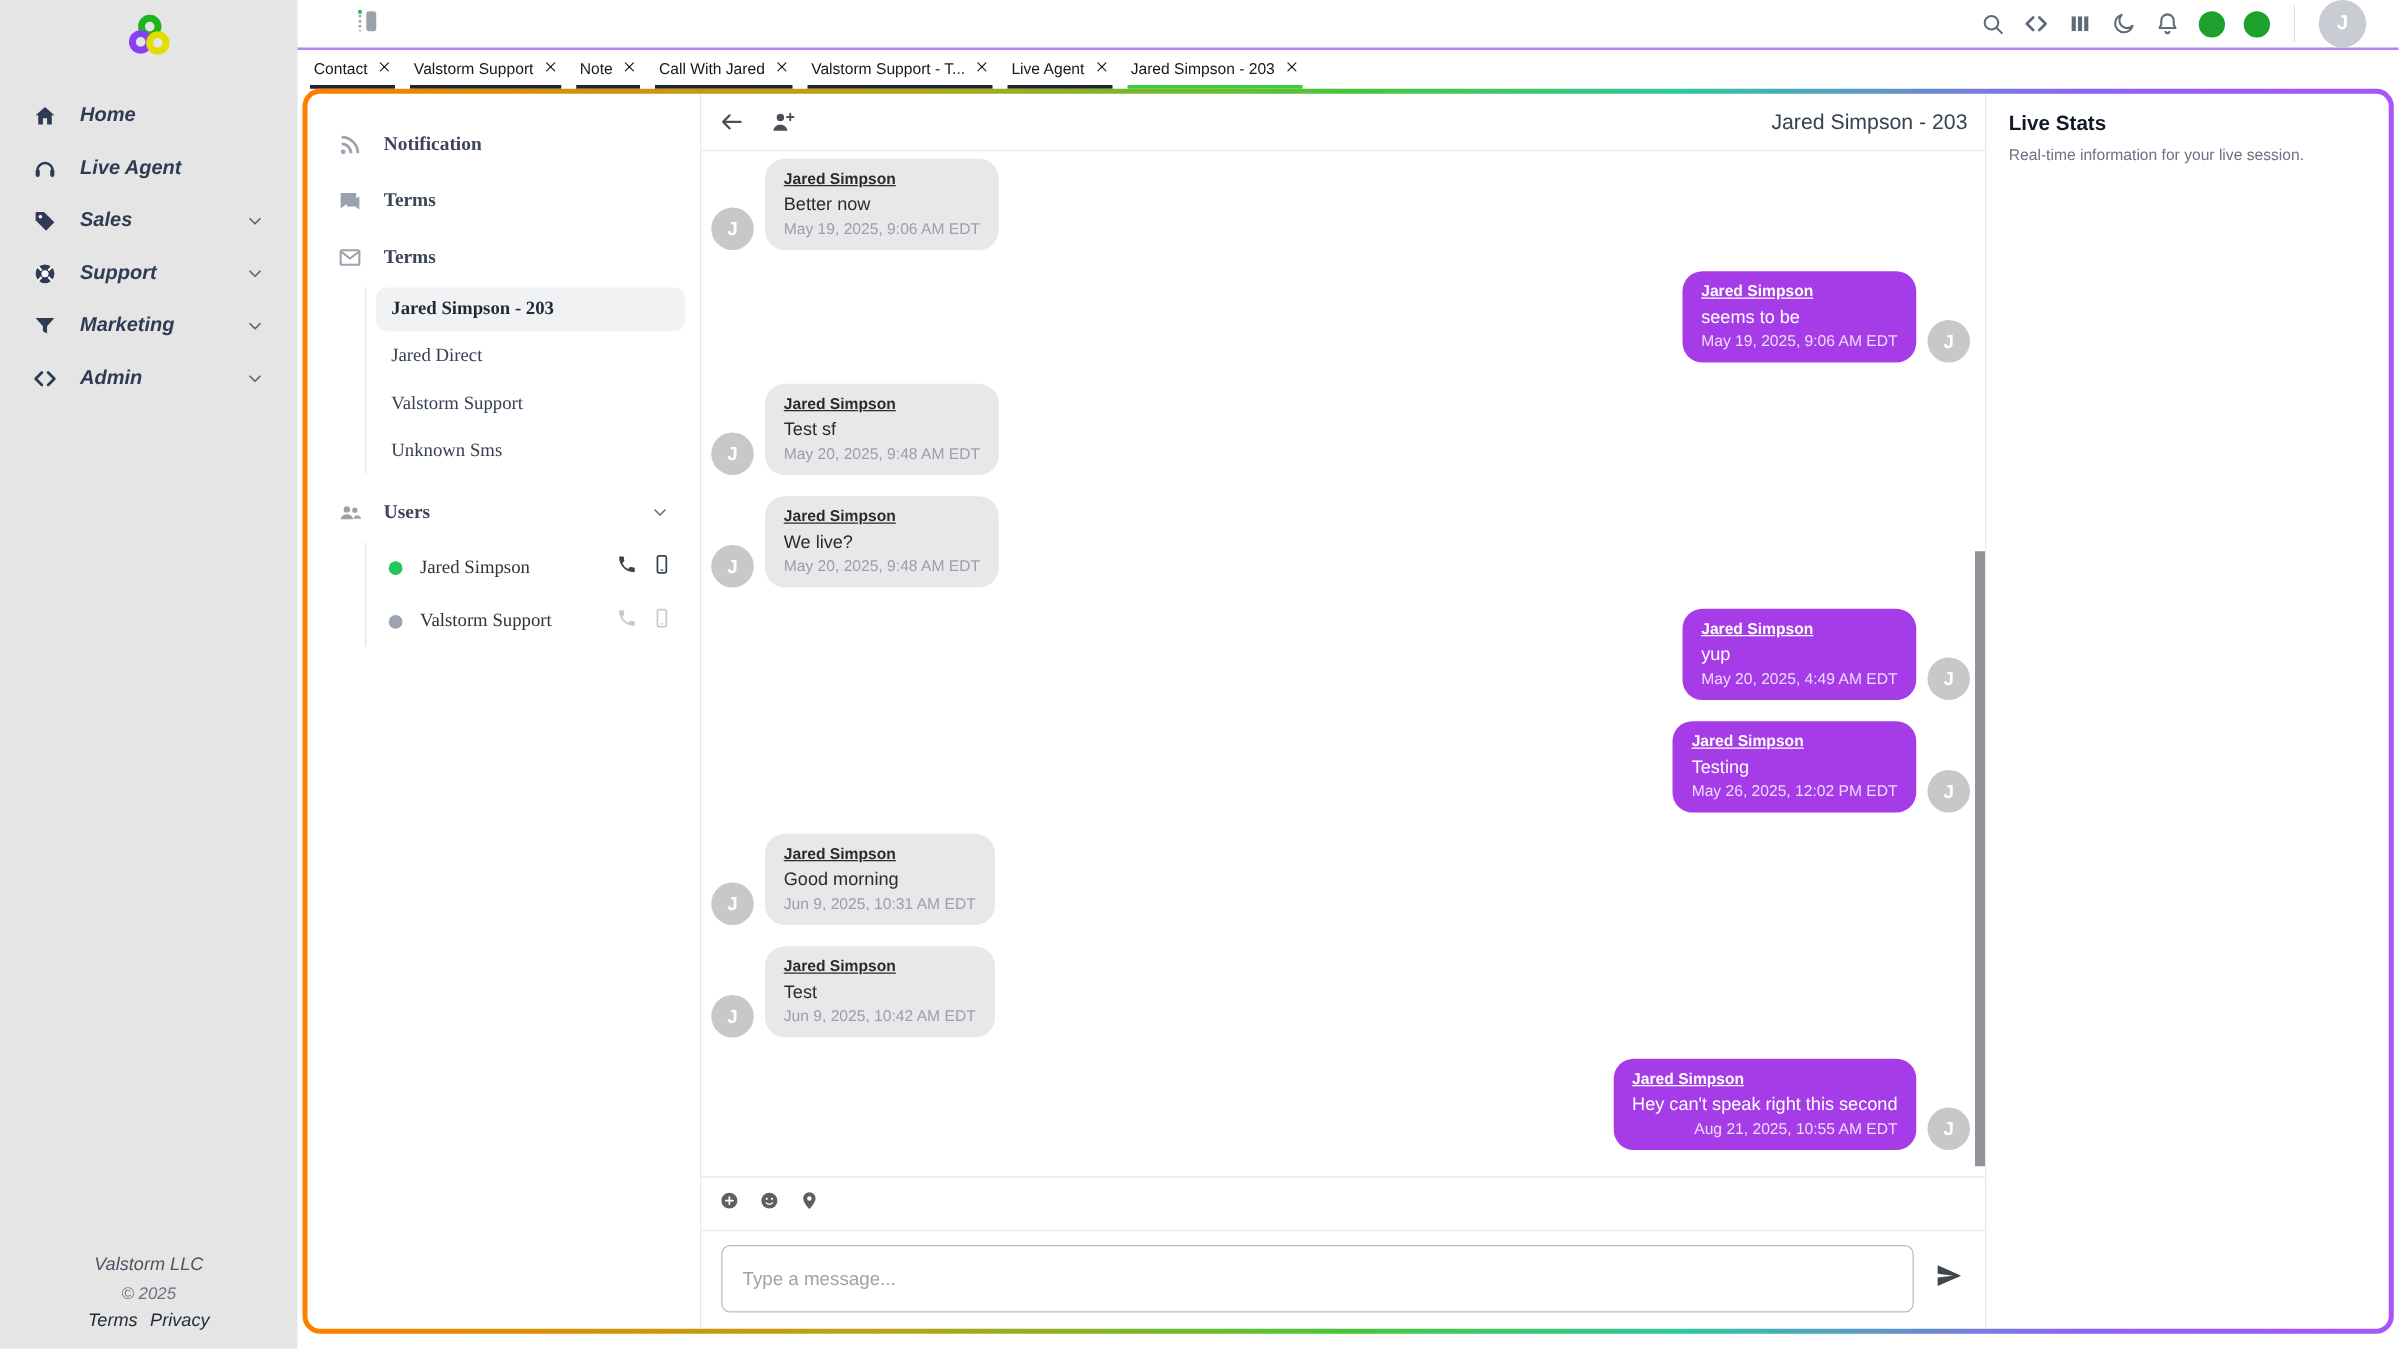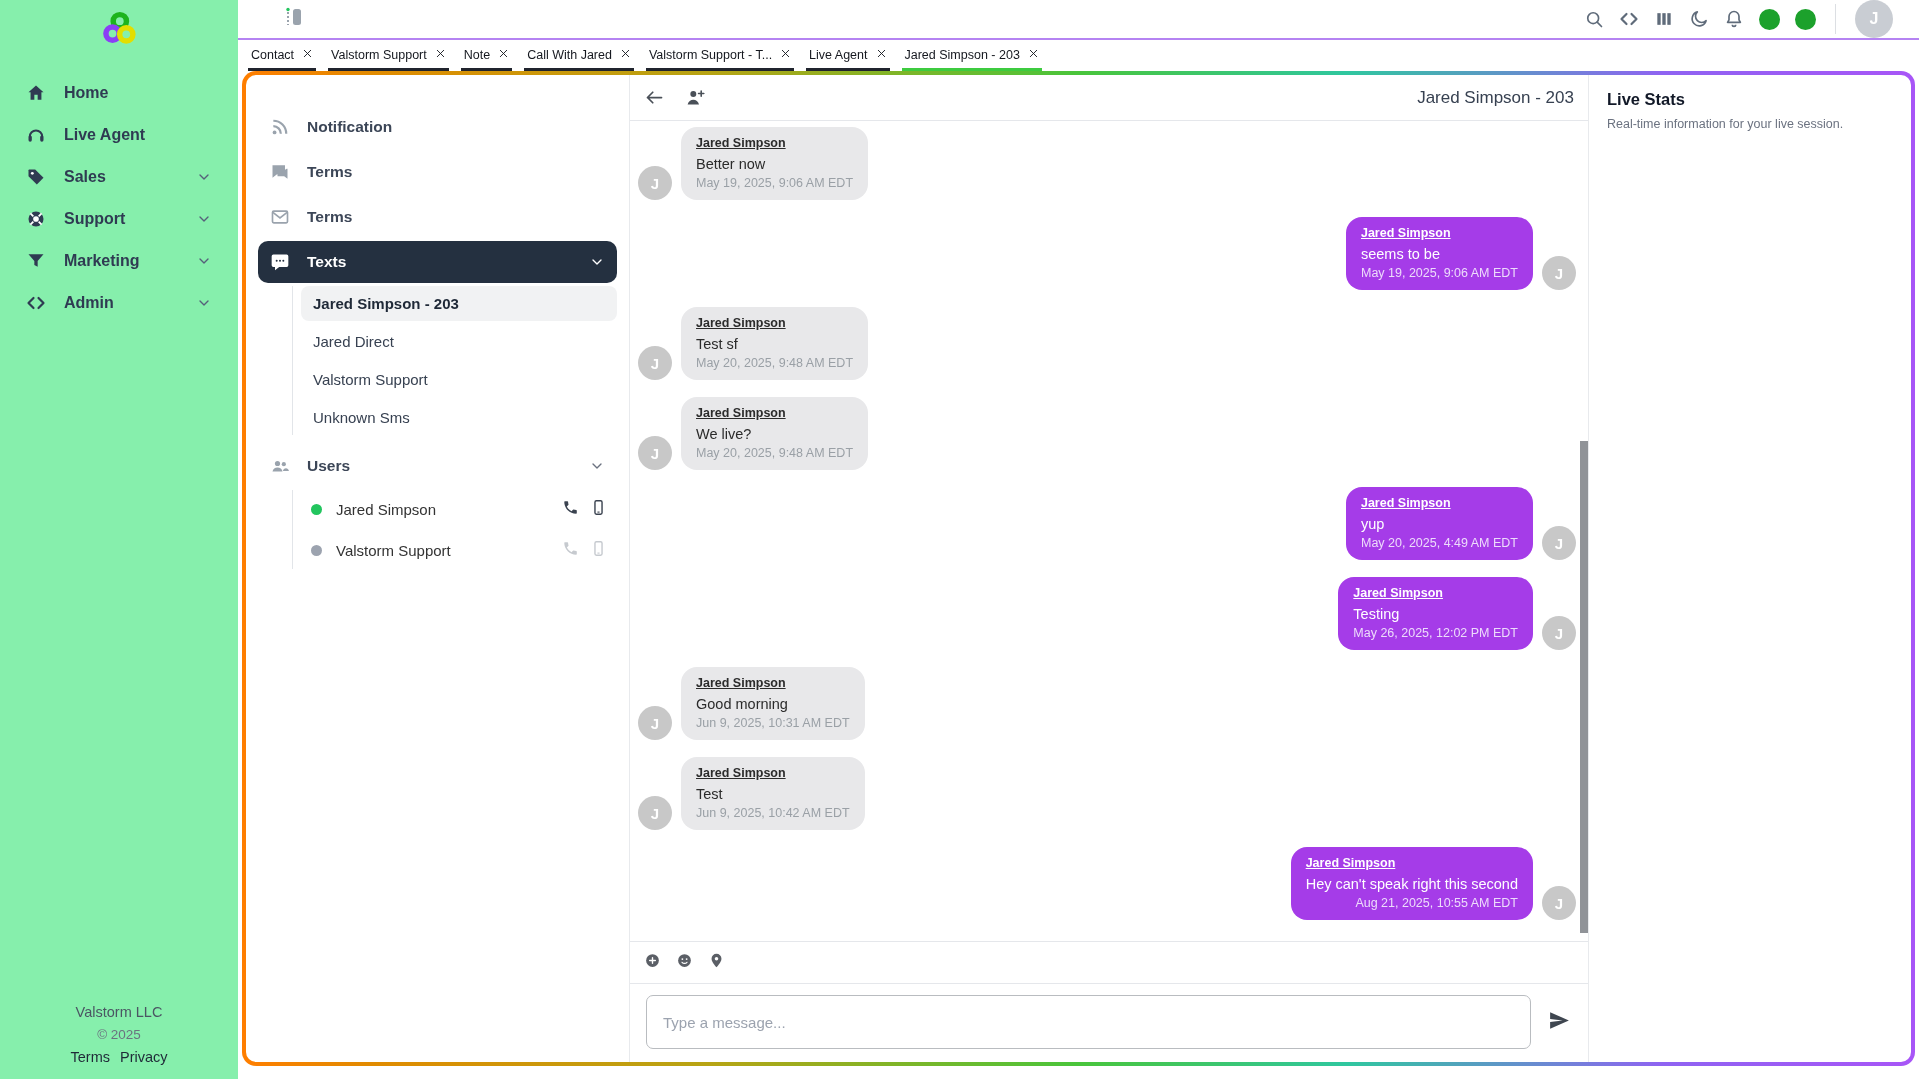--- a/index.html
+++ b/index.html
@@ -1,21 +1,21 @@
 <!DOCTYPE html>
 <html><head>
 <meta charset="utf-8">
 <style>
   * { margin:0; padding:0; box-sizing:border-box; }
   html,body { width:1919px; height:1079px; background:#fff; overflow:hidden;
               font-family:"Liberation Sans", sans-serif; color:#2f3b52; }
   .app { display:flex; width:1919px; height:1079px; }
 
   
-  .sidebar { width:238px; flex-shrink:0; display:flex; flex-direction:column; background:#86efac; }
+  .sidebar { width:238px; flex-shrink:0; display:flex; flex-direction:column; background:#e5e5e5;font-style:italic; }
   .logo-row { height:62px; display:flex; align-items:center; justify-content:center; }
   .side-nav { padding-top:10px; }
   .nav-item { display:flex; align-items:center; gap:18px; padding:11px 26px; font-size:16px;
               font-weight:700; color:#2f3b52; cursor:pointer; }
   .nav-item .ic { width:20px; height:20px; color:#2f3b52; }
   .nav-item .chev { margin-left:auto; width:16px; height:16px; color:#55607a; }
   .side-footer { margin-top:auto; text-align:center; padding-bottom:14px; }
   .sf-co { font-size:14.5px; color:#4b5563; margin-bottom:7px; }
   .sf-cp { font-size:13.5px; color:#6b7280; margin-bottom:7px; }
   .sf-links { font-size:14.5px; color:#1f2937; display:flex; justify-content:center; gap:10px; }
@@ -39,21 +39,21 @@
          padding:3px 3px 6px 3px; border-bottom:3px solid #20242e; cursor:pointer; white-space:nowrap; }
   .tab.active { border-bottom-color:#3ecb40; }
   .tab .ic { width:11px; height:11px; color:#15181f; }
 
   
   .workspace { flex:1; margin:0 4px 14px 4px; border-radius:14px; padding:4px;
      background:linear-gradient(90deg,#ff7e00 0%,#e08b00 8%,#b7a414 28%,#49c53b 50%,#2fc79f 66%,#8f63f2 85%,#a855f7 100%); }
   .ws-inner { background:#fff; border-radius:10px; height:100%; display:flex; overflow:hidden; }
 
   
-  .npanel { width:384px; flex-shrink:0; border-right:1px solid #e8eaed; padding:31px 12px; }
+  .npanel { width:315px; flex-shrink:0; border-right:1px solid #e8eaed; padding:20px 12px;font-family:Liberation Serif, serif; }
   .np-item { display:flex; align-items:center; gap:17px; padding:11px 12px; border-radius:10px;
              font-size:15.5px; font-weight:700; color:#3c4657; cursor:pointer; margin-bottom:3px; }
   .np-item .ic { width:20px; height:20px; color:#9aa3ad; }
   .np-item .chev { margin-left:auto; width:16px; height:16px; color:#6b7280; }
   .np-item.selected { background:#243040; color:#fff; }
   .np-item.selected .ic, .np-item.selected .chev { color:#fff; }
   .np-sub { border-left:1px solid #e2e5e9; margin:3px 0 10px 34px; }
   .np-subitem { margin:3px 0 3px 8px; padding:9px 12px; border-radius:8px; font-size:15px;
                 color:#374151; cursor:pointer; }
   .np-subitem.selected { background:#f1f2f3; font-weight:700; color:#1f2937; }
@@ -295,32 +295,20 @@
 
    </div>
             <div class="np-item">
      <svg class="ic " viewBox="0 0 24 24">
                 <rect x="3" y="5" width="18" height="14" rx="1.5" fill="none" stroke="currentColor" stroke-width="2"></rect>
                 <path d="M3.5 6.5L12 13l8.5-6.5" fill="none" stroke="currentColor" stroke-width="2"></path>
               </svg>
               <span>Terms</span>
 
    </div>
-            <div class="np-item selected">
-     <svg class="ic " viewBox="0 0 24 24">
-                <path d="M4 3h16a2 2 0 012 2v11a2 2 0 01-2 2h-9l-5 4v-4H4a2 2 0 01-2-2V5a2 2 0 012-2z" fill="currentColor"></path>
-                <circle cx="8" cy="10.5" r="1.2" fill="#243040"></circle>
-                <circle cx="12" cy="10.5" r="1.2" fill="#243040"></circle>
-                <circle cx="16" cy="10.5" r="1.2" fill="#243040"></circle>
-              </svg>
-              <span>Texts</span>
-     <svg class="ic chev" viewBox="0 0 24 24">
-                <path d="M6 9l6 6 6-6" fill="none" stroke="currentColor" stroke-width="2" stroke-linecap="round" stroke-linejoin="round"></path>
-              </svg>
-   </div>
             <div class="np-sub">
               <div class="np-subitem selected">Jared Simpson - 203</div>
               <div class="np-subitem">Jared Direct</div>
               <div class="np-subitem">Valstorm Support</div>
               <div class="np-subitem">Unknown Sms</div>
             </div>
             <div class="np-item">
      <svg class="ic " viewBox="0 0 24 24">
                 <circle cx="9" cy="9" r="3.1" fill="currentColor"></circle>
                 <circle cx="16.6" cy="9.8" r="2.5" fill="currentColor"></circle>

